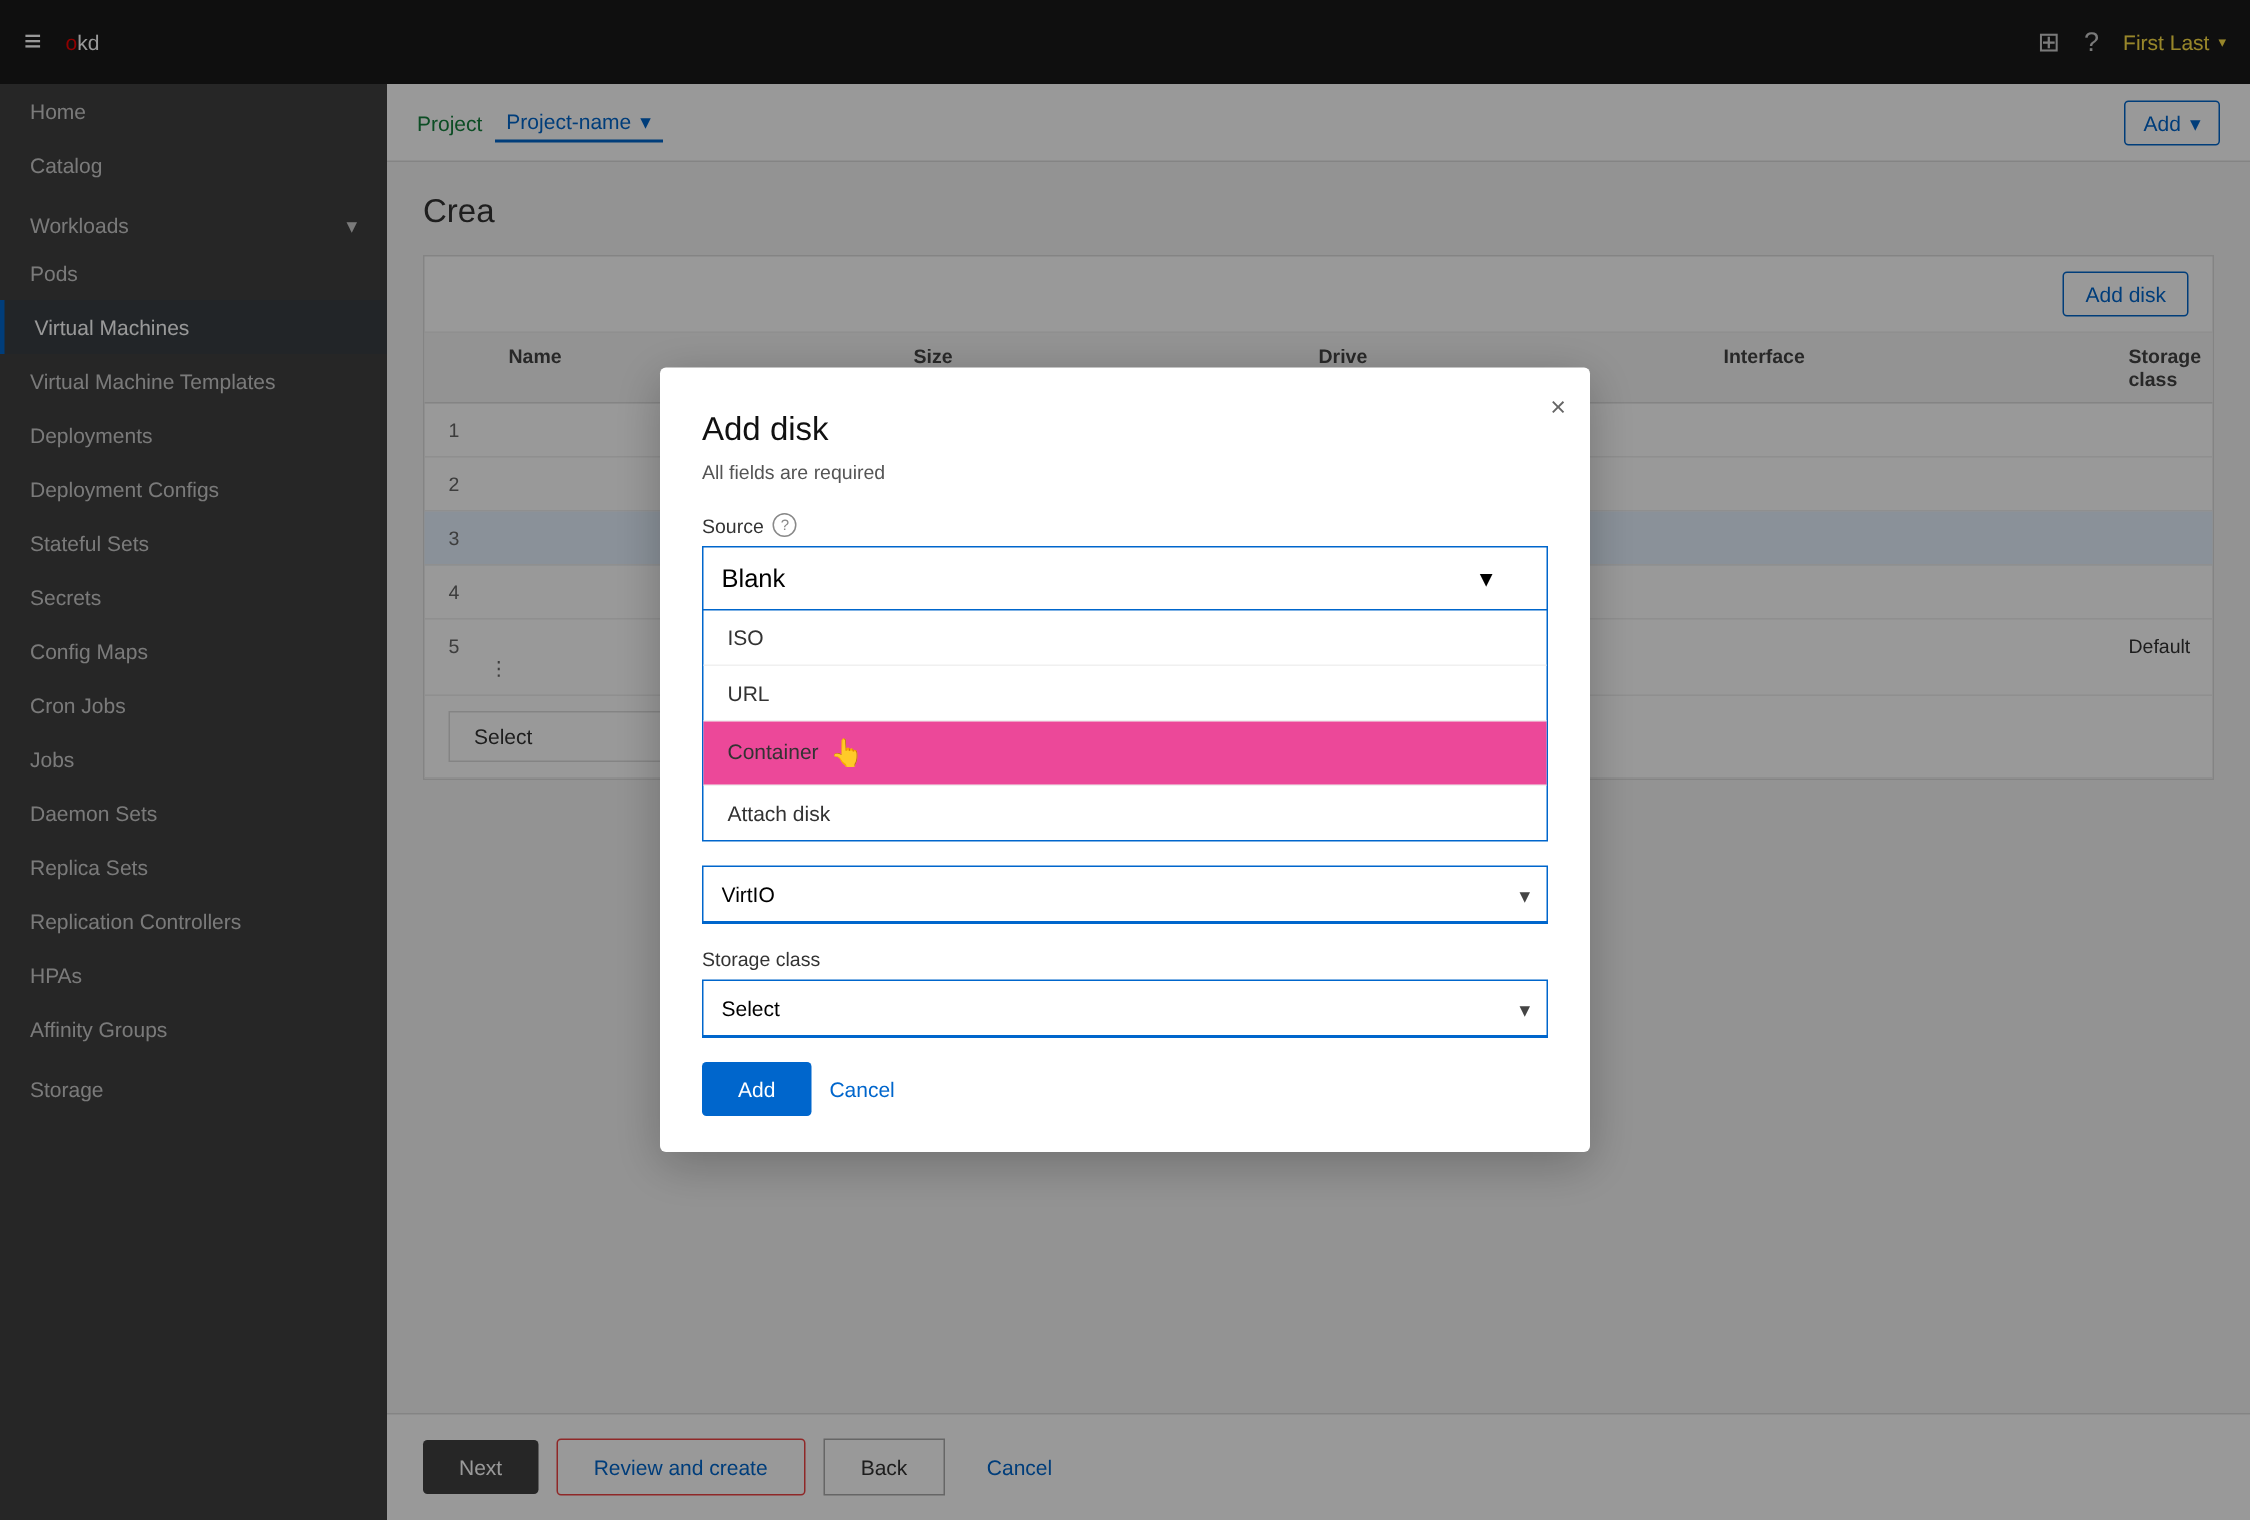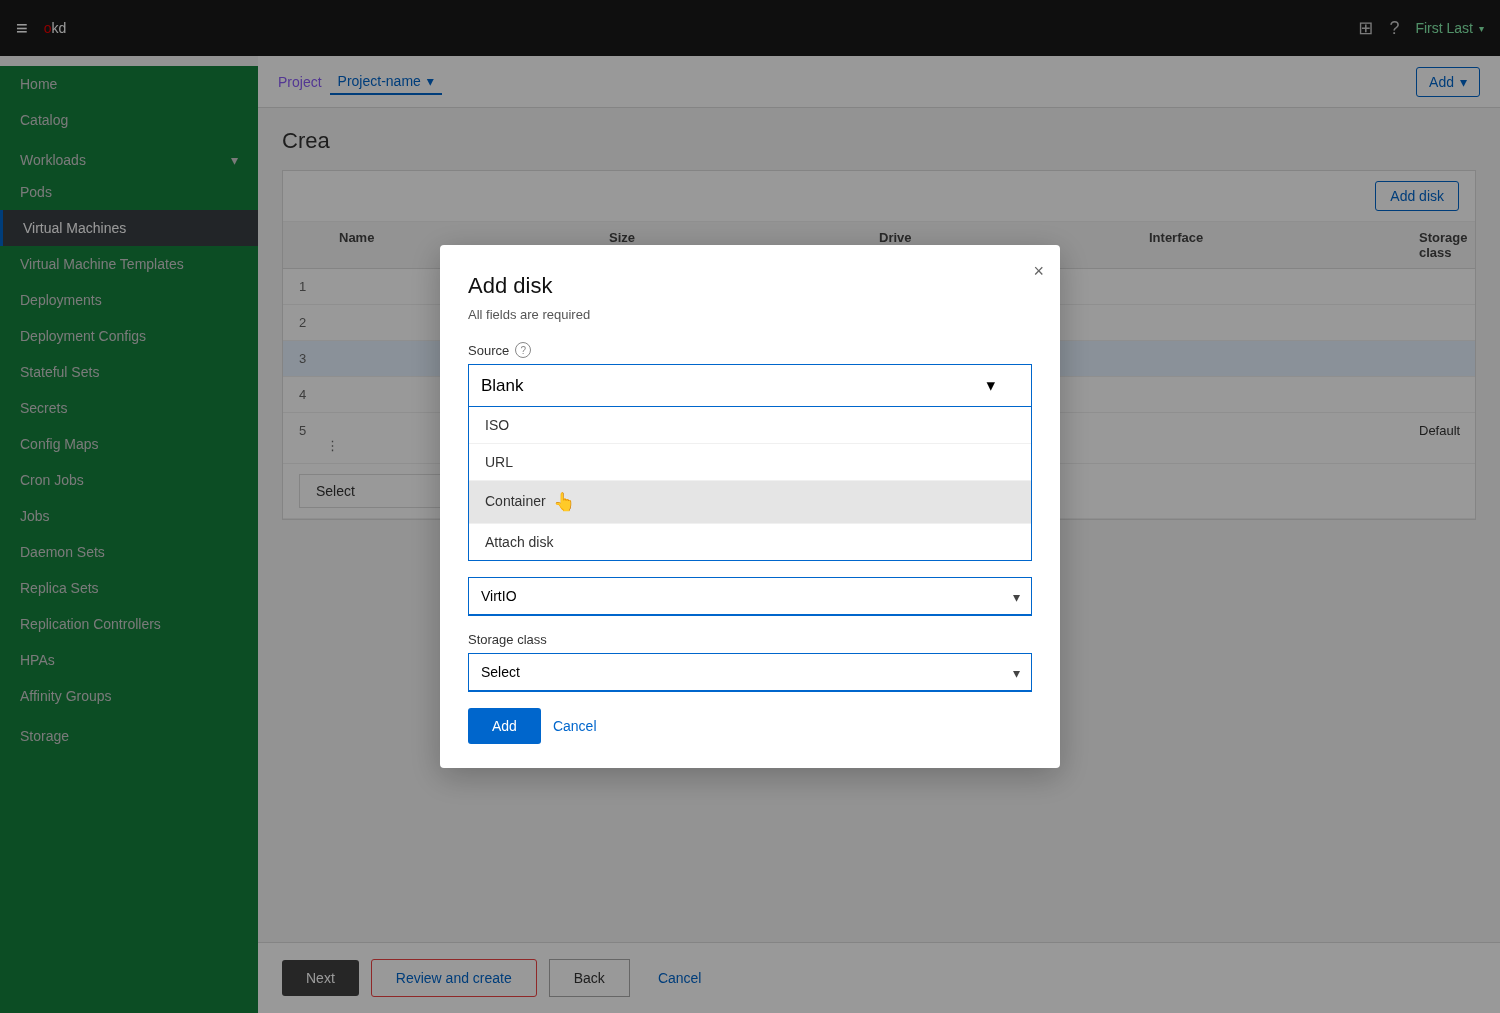--- a/index.html
+++ b/index.html
@@ -33,42 +33,42 @@
       display: flex;
       align-items: center;
       gap: 16px;
     }
     .topnav-right .grid-icon, .topnav-right .help-icon {
       color: #ccc;
       font-size: 18px;
       cursor: pointer;
     }
     .topnav-user {
-      color: #86efac;
+      color: #fde047;
       cursor: pointer;
       display: flex;
       align-items: center;
       gap: 6px;
     }
     .topnav-user .chevron { font-size: 10px; }
 
     
     .secondnav {
       display: flex;
       align-items: center;
       background: #fff;
       height: 52px;
       padding: 0 20px;
       border-bottom: 1px solid #ddd;
       position: fixed;
       top: 56px; left: 258px; right: 0;
       z-index: 999;
     }
     .secondnav-project-label {
-      color: #8b5cf6;
+      color: #15803d;
       margin-right: 8px;
     }
     .secondnav-project-select {
       display: flex;
       align-items: flex-start;
       border-bottom: 2px solid #06c;
       padding: 4px 8px;
       cursor: pointer;
       gap: 6px;
       color: #06c;
@@ -82,25 +82,25 @@
       padding: 6px 12px;
       cursor: pointer;
       gap: 6px;
       border-radius: 3px;
       font-size: 14px;
     }
 
     
     .sidebar {
       position: fixed;
-      top: 66px;
+      top: 56px;
       left: 0;
       width: 258px;
       bottom: 0;
-      background: #15803d;
+      background: #404040;
       overflow-y: auto;
       z-index: 998;
     }
     .sidebar-item {
       padding: 10px 20px;
       color: #ccc;
       cursor: pointer;
       font-size: 14px;
       display: flex;
       align-items: center;
@@ -335,21 +335,21 @@
       align-items: center;
       justify-content: space-between;
     }
     .dropdown-option {
       padding: 10px 16px;
       cursor: pointer;
       font-size: 14px;
       color: #333;
       border-bottom: 1px solid #f0f0f0;
     }
-    .dropdown-option:hover, .dropdown-option.hovered { background: #e5e5e5; }
+    .dropdown-option:hover, .dropdown-option.hovered { background: #ec4899; }
     .dropdown-option:last-child { border-bottom: none; }
     .dropdown-border {
       border: 1px solid #06c;
       margin-bottom: 16px;
     }
 
     .modal-actions {
       display: flex;
       gap: 12px;
       align-items: center;

